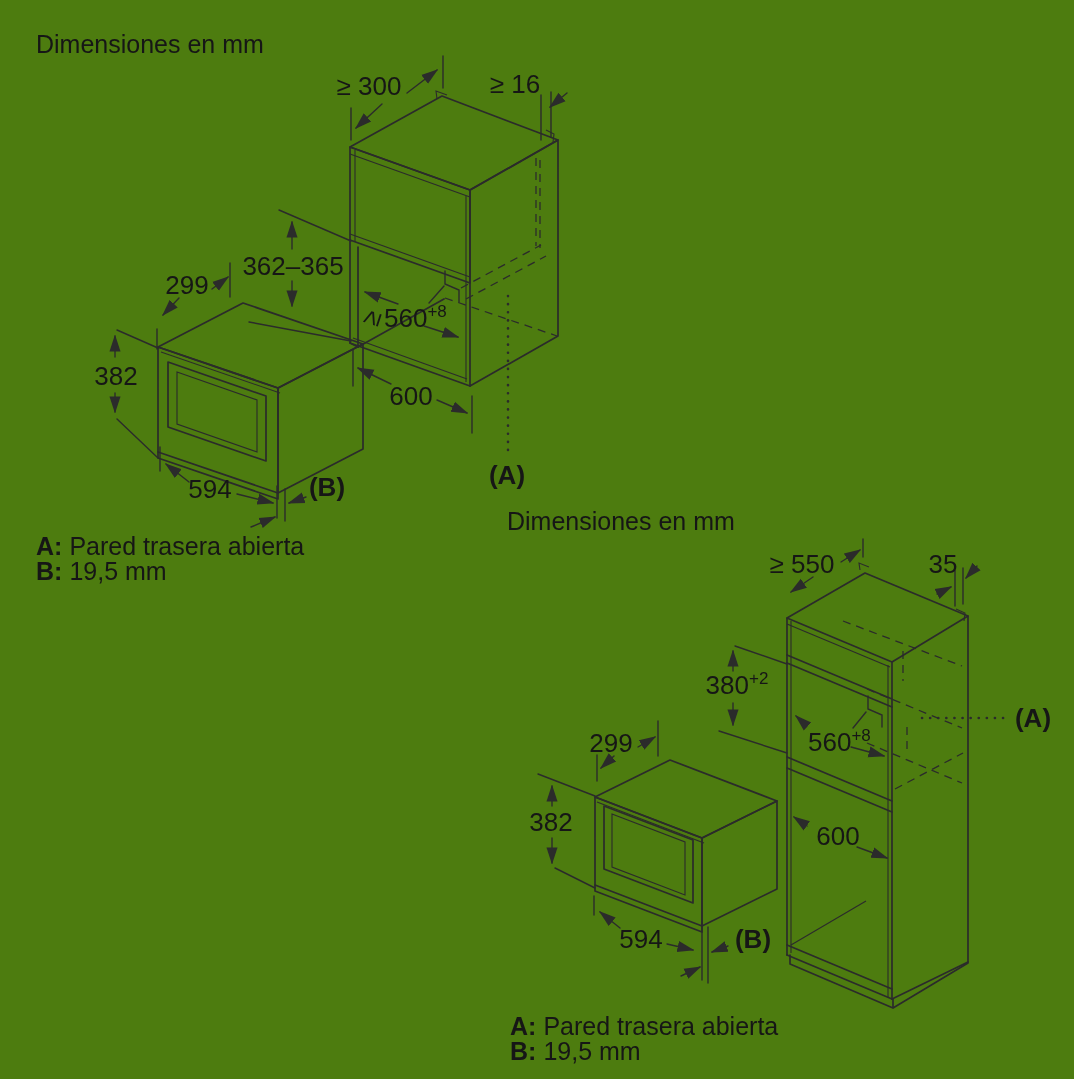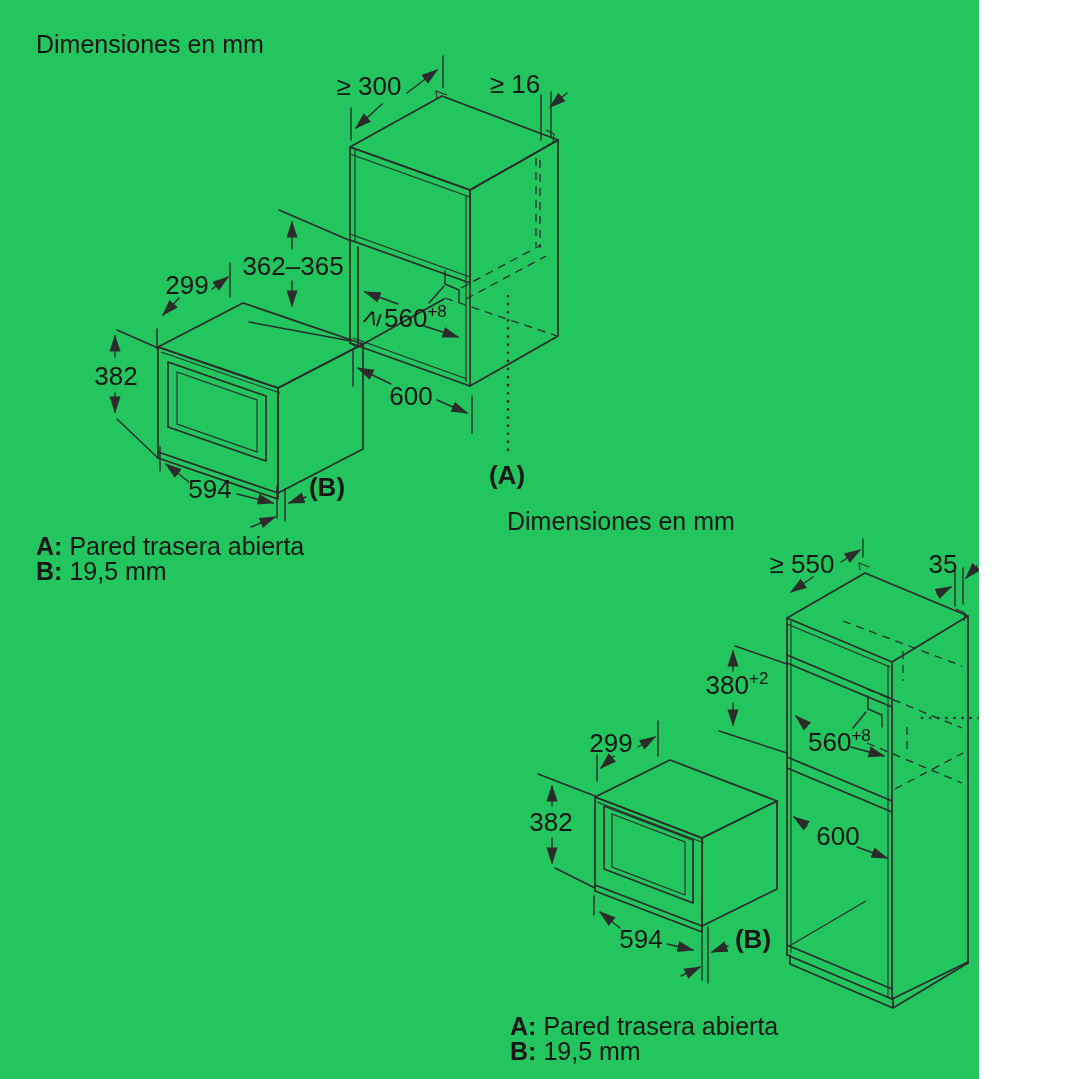--- a/index.html
+++ b/index.html
@@ -1,16 +1,16 @@
 <!DOCTYPE html>
 <html><head>
 <meta charset="utf-8">
 <style>
   html,body{margin:0;padding:0;background:#fff;}
-  #stage{position:relative;width:979px;height:1079px;background:#22c55e;overflow:hidden;}
+  #stage{position:relative;width:1074px;height:1079px;background:#4d7c0f;overflow:hidden;}
   svg{display:block;}
   .ln   {stroke:#2b2b2b;stroke-width:1.7;fill:none;stroke-linejoin:round;stroke-linecap:round;}
   .thin {stroke:#2b2b2b;stroke-width:1.1;fill:none;}
   .dim  {stroke:#2b2b2b;stroke-width:1.4;fill:none;stroke-linecap:round;}
   .dash {stroke:#2b2b2b;stroke-width:1.3;fill:none;stroke-dasharray:8 6;}
   .dot  {stroke:#2b2b2b;stroke-width:2.6;fill:none;stroke-dasharray:0.1 8;stroke-linecap:round;}
   .txt  {font-family:"Liberation Sans","DejaVu Sans",sans-serif;font-size:26px;fill:#161616;}
   .sup  {font-size:17px;}
   .bold {font-weight:bold;}
   .cap  {font-family:"Liberation Sans","DejaVu Sans",sans-serif;font-size:25px;fill:#161616;}

